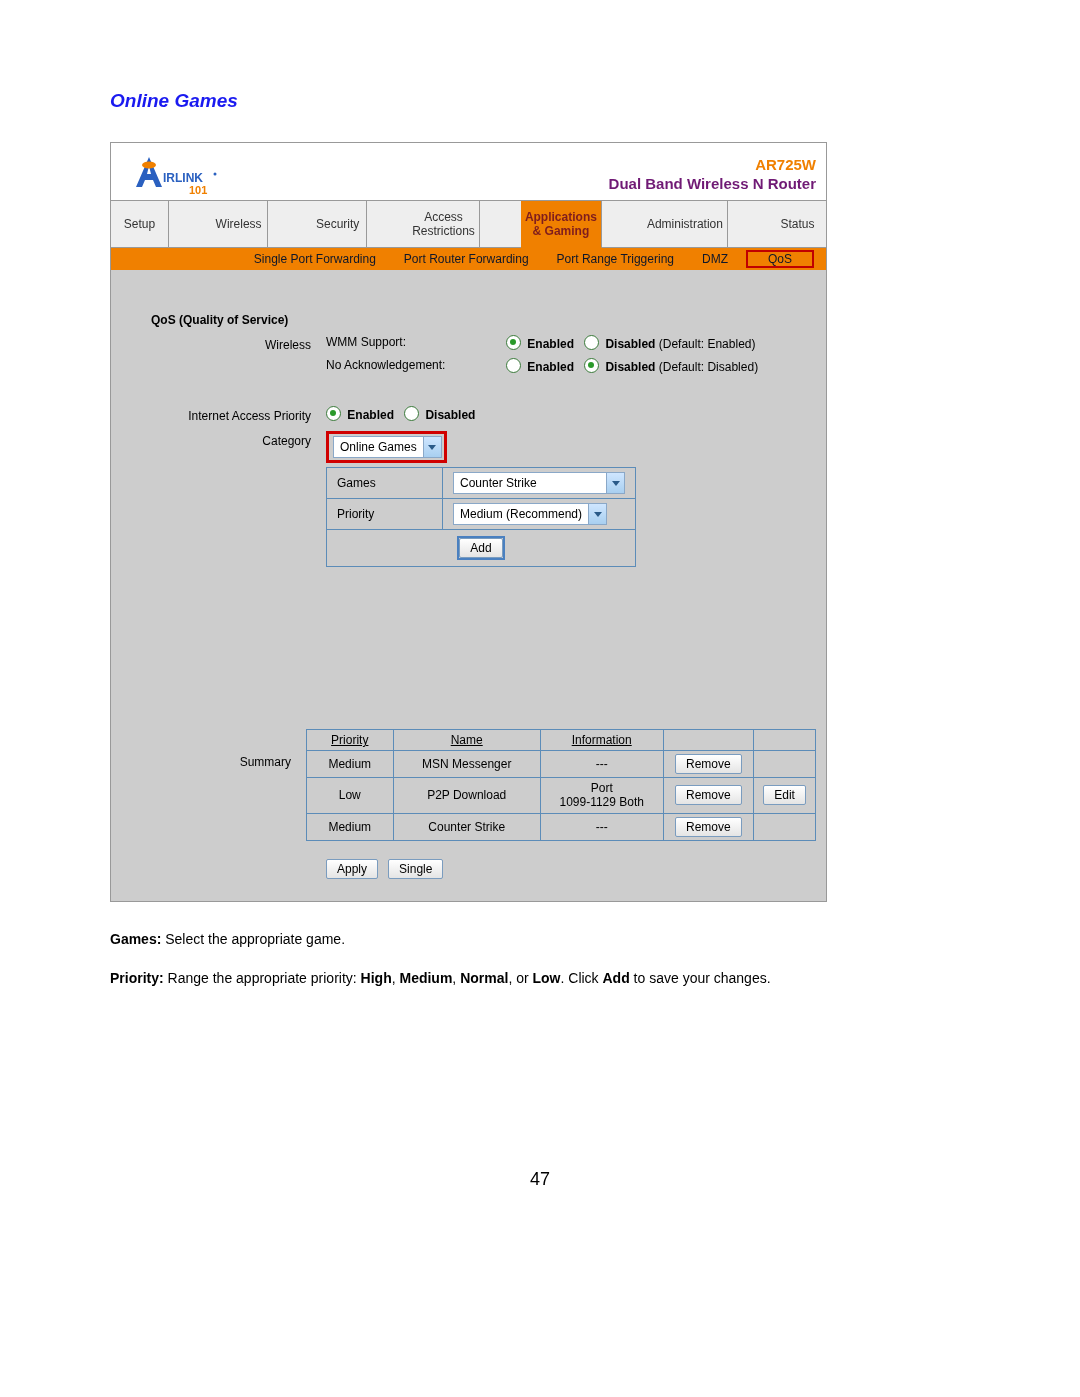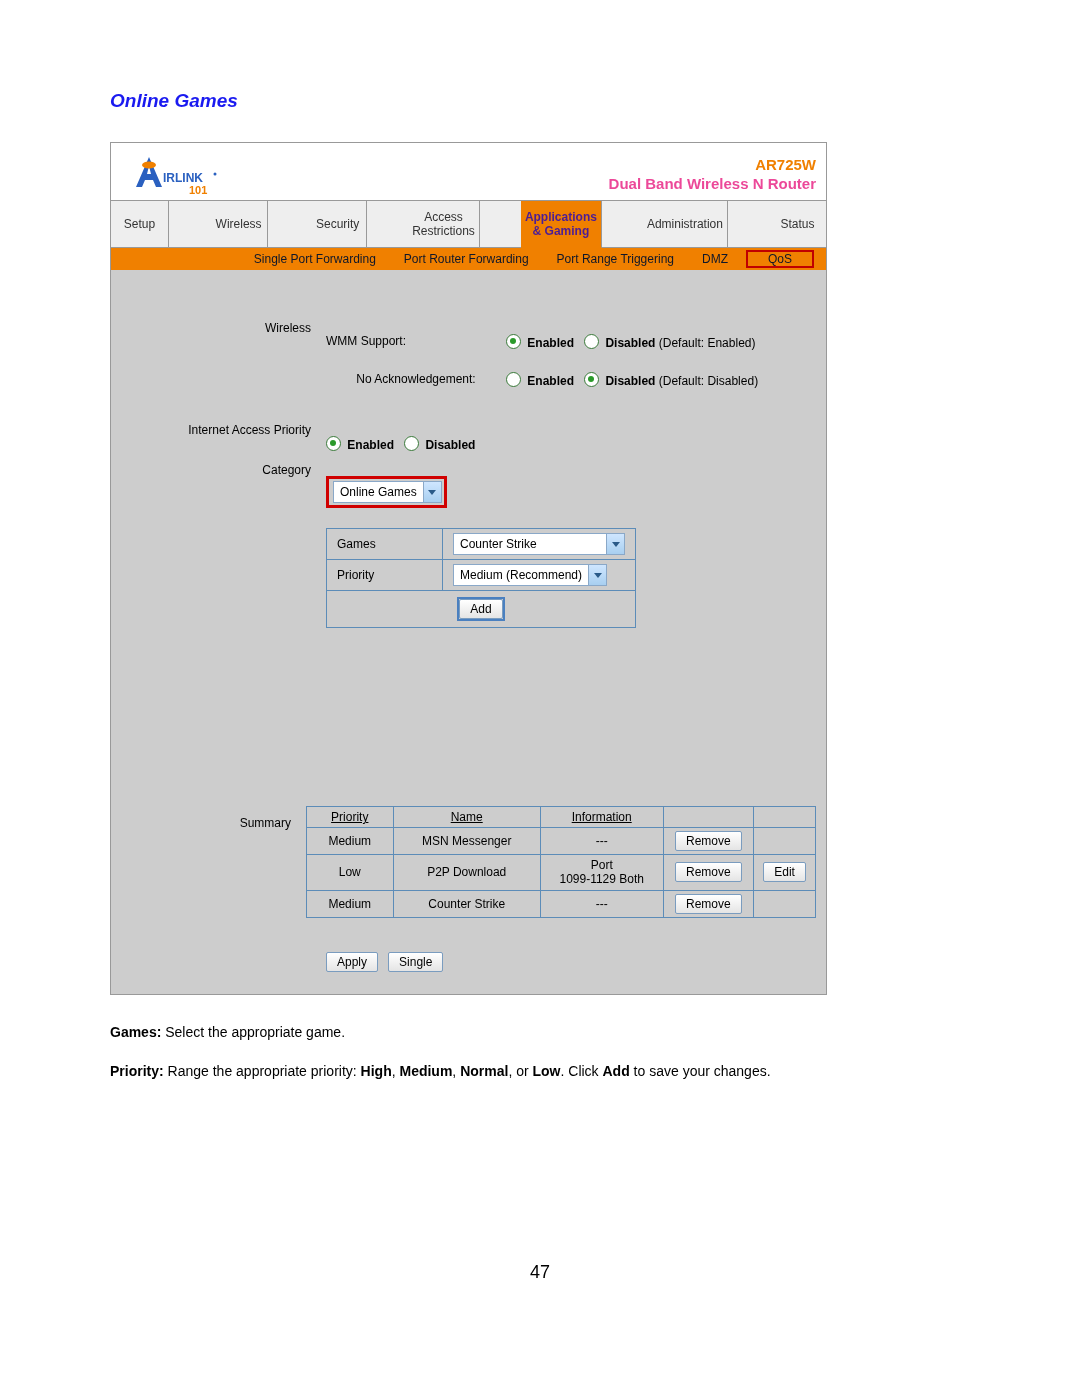--- a/index.html
+++ b/index.html
@@ -39,21 +39,21 @@
     display: flex;
     align-items: center;
   }
   .logo svg { display: block; }
   .hdr-right {
     text-align: right;
     font-weight: bold;
     line-height: 1.3;
   }
   .model { color: #f08000; font-size: 15px; }
-  .tagline { color: #ec4899; font-size: 15px; }
+  .tagline { color: #701a75; font-size: 15px; }
 
   
   .tabs {
     display: flex;
     border-top: 1px solid #999;
     border-bottom: 1px solid #999;
     background: #eee;
     gap: 41px;
   }
   .tabs .tab {
@@ -65,21 +65,21 @@
     border-right: 1px solid #999;
     line-height: 1.2;
     min-height: 30px;
     display: flex;
     align-items: center;
     justify-content: center;
   }
   .tabs .tab:last-child { border-right: none; }
   .tabs .tab.active {
     background: #f08000;
-    color: #4c1d95;
+    color: #7f1d1d;
     font-weight: bold;
     border-bottom: 1px solid #f08000;
     margin-bottom: -1px;
   }
 
   .subnav {
     background: #f08000;
     color: #fff;
     display: flex;
     justify-content: flex-end;
@@ -104,21 +104,21 @@
     display: flex;
     align-items: flex-start;
     margin-bottom: 2px;
   }
   .lcol {
     width: 190px;
     text-align: right;
     padding-right: 15px;
     padding-top: 3px;
   }
-  .rcol { flex: 1; margin-top: 16px; }
+  .rcol { flex: 1; }
 
   .bold { font-weight: bold; }
 
   .radio {
     display:inline-block; width:13px; height:13px; border:1px solid #3a7a3a;
     border-radius:50%; vertical-align:-2px; margin-right:3px; position:relative;
     background:#fff;
   }
   .radio.sel::after{
     content:""; position:absolute; left:2.5px; top:2.5px; width:6px; height:6px;
@@ -220,39 +220,44 @@
     <div class="subnav">
       <span>Single Port Forwarding</span>
       <span>Port Router Forwarding</span>
       <span>Port Range Triggering</span>
       <span>DMZ</span>
       <span class="boxed">QoS</span>
     </div>
 
     <div class="content">
 
+      <div class="row">
+        <div class="lcol" style="text-align:left; padding-left:30px;">
+          <span class="bold">QoS (Quality of Service)</span>
+        </div>
+      </div>
 
       <div class="row" style="margin-top:8px;">
         <div class="lcol">Wireless</div>
         <div class="rcol" style="display:flex;">
           <div style="width:180px;">WMM Support:</div>
           <div>
             <span class="radio sel"></span>
             <span class="bold">Enabled</span>
             &nbsp;
             <span class="radio"></span>
             <span class="bold">Disabled</span>
             <span>(Default: Enabled)</span>
           </div>
         </div>
       </div>
 
       <div class="row" style="margin-top:6px;">
         <div class="lcol"></div>
-        <div class="rcol" style="display:flex;text-align:center;">
+        <div class="rcol" style="display:flex;">
           <div style="width:180px;">No Acknowledgement:</div>
           <div>
             <span class="radio"></span>
             <span class="bold">Enabled</span>
             &nbsp;
             <span class="radio sel"></span>
             <span class="bold">Disabled</span>
             <span>(Default: Disabled)</span>
           </div>
         </div>

